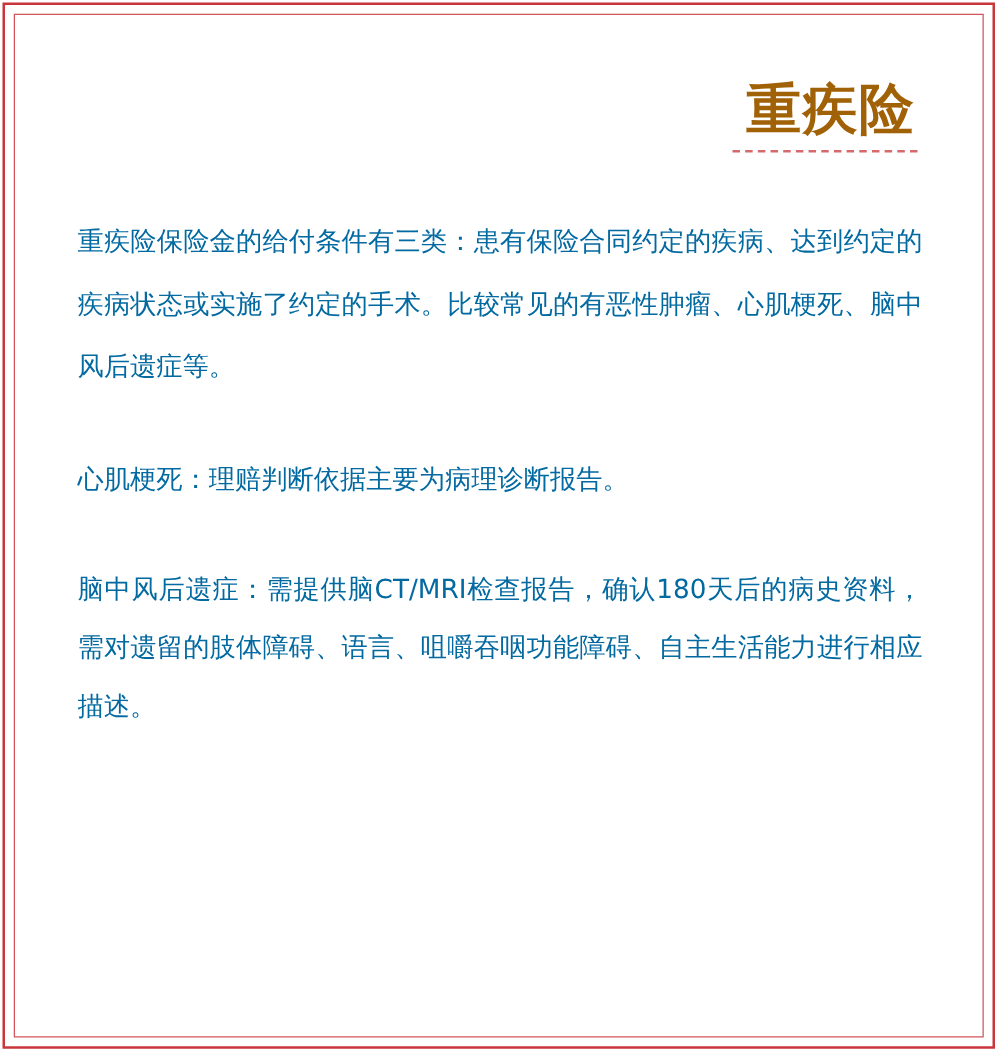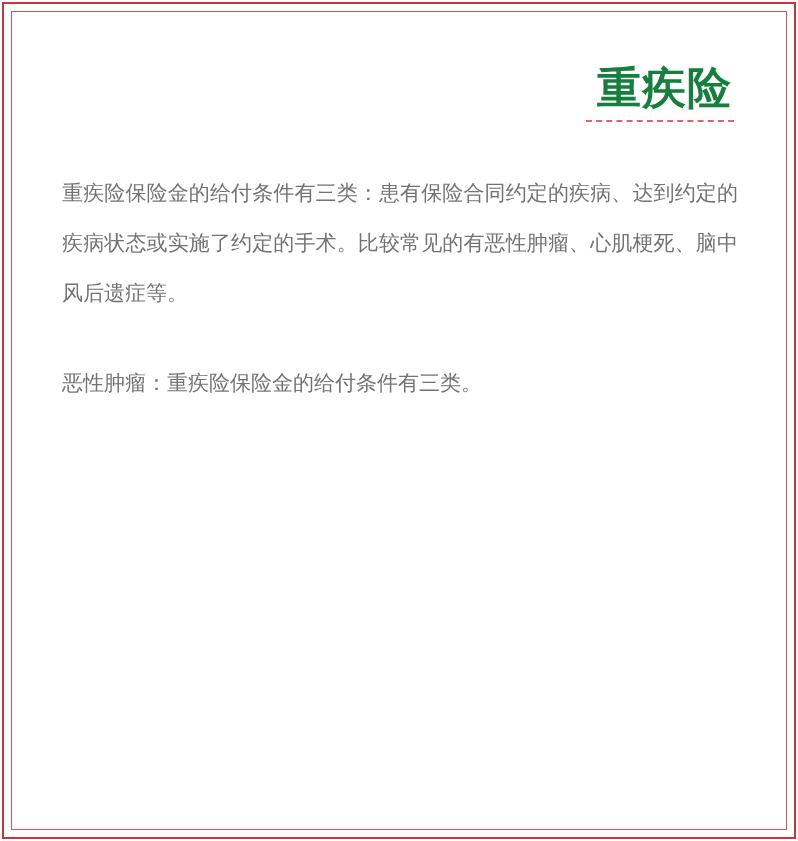--- a/index.html
+++ b/index.html
@@ -3,34 +3,35 @@
   <meta charset="utf-8">
   <style>
     html, body { margin: 0; padding: 0; background: #ffffff; }
     body { width: 798px; height: 841px; position: relative; overflow: hidden;
       font-family: "DejaVu Sans", "Liberation Sans", sans-serif; }
     .outer { position: absolute; left: 2px; top: 2px; width: 794px; height: 837px;
       box-sizing: border-box; border: 2px solid #c8353a; }
     .inner { position: absolute; left: 11px; top: 11px; width: 776px; height: 819px;
       box-sizing: border-box; border: 1px solid #d0545a; }
     .title { position: absolute; right: 66px; top: 60px; font-size: 44px; font-weight: bold;
-      color: #15803d; letter-spacing: 1px; line-height: 56px; }
+      color: #a16207; letter-spacing: 1px; line-height: 56px; }
     .title-rule { position: absolute; right: 64px; top: 120px; width: 148px;
       border-top: 2px dashed #c9383c; opacity: 0.75; }
     .content { position: absolute; left: 62px; top: 168px; width: 676px;
-      color: #737373; font-size: 21px; line-height: 50px; }
+      color: #0369a1; font-size: 21px; line-height: 50px; }
     .para { margin: 0 0 40px 0; text-align: justify; }
     .para.p3 { line-height: 47px; margin-bottom: 43px; }
     .para.p4 { line-height: 47px; }
   </style>
 </head>
 <body>
 
 <div class="outer"></div>
 <div class="inner"></div>
 
 <div class="title">重疾险</div>
 <div class="title-rule"></div>
 
 <div class="content">
   <p class="para p1">重疾险保险金的给付条件有三类：患有保险合同约定的疾病、达到约定的疾病状态或实施了约定的手术。比较常见的有恶性肿瘤、心肌梗死、脑中风后遗症等。</p>
-  <p class="para p2">恶性肿瘤：重疾险保险金的给付条件有三类。</p>
+  <p class="para p2">心肌梗死：理赔判断依据主要为病理诊断报告。</p>
+  <p class="para p4">脑中风后遗症：需提供脑CT/MRI检查报告，确认180天后的病史资料，需对遗留的肢体障碍、语言、咀嚼吞咽功能障碍、自主生活能力进行相应描述。</p>
 </div>
 
 </body></html>

